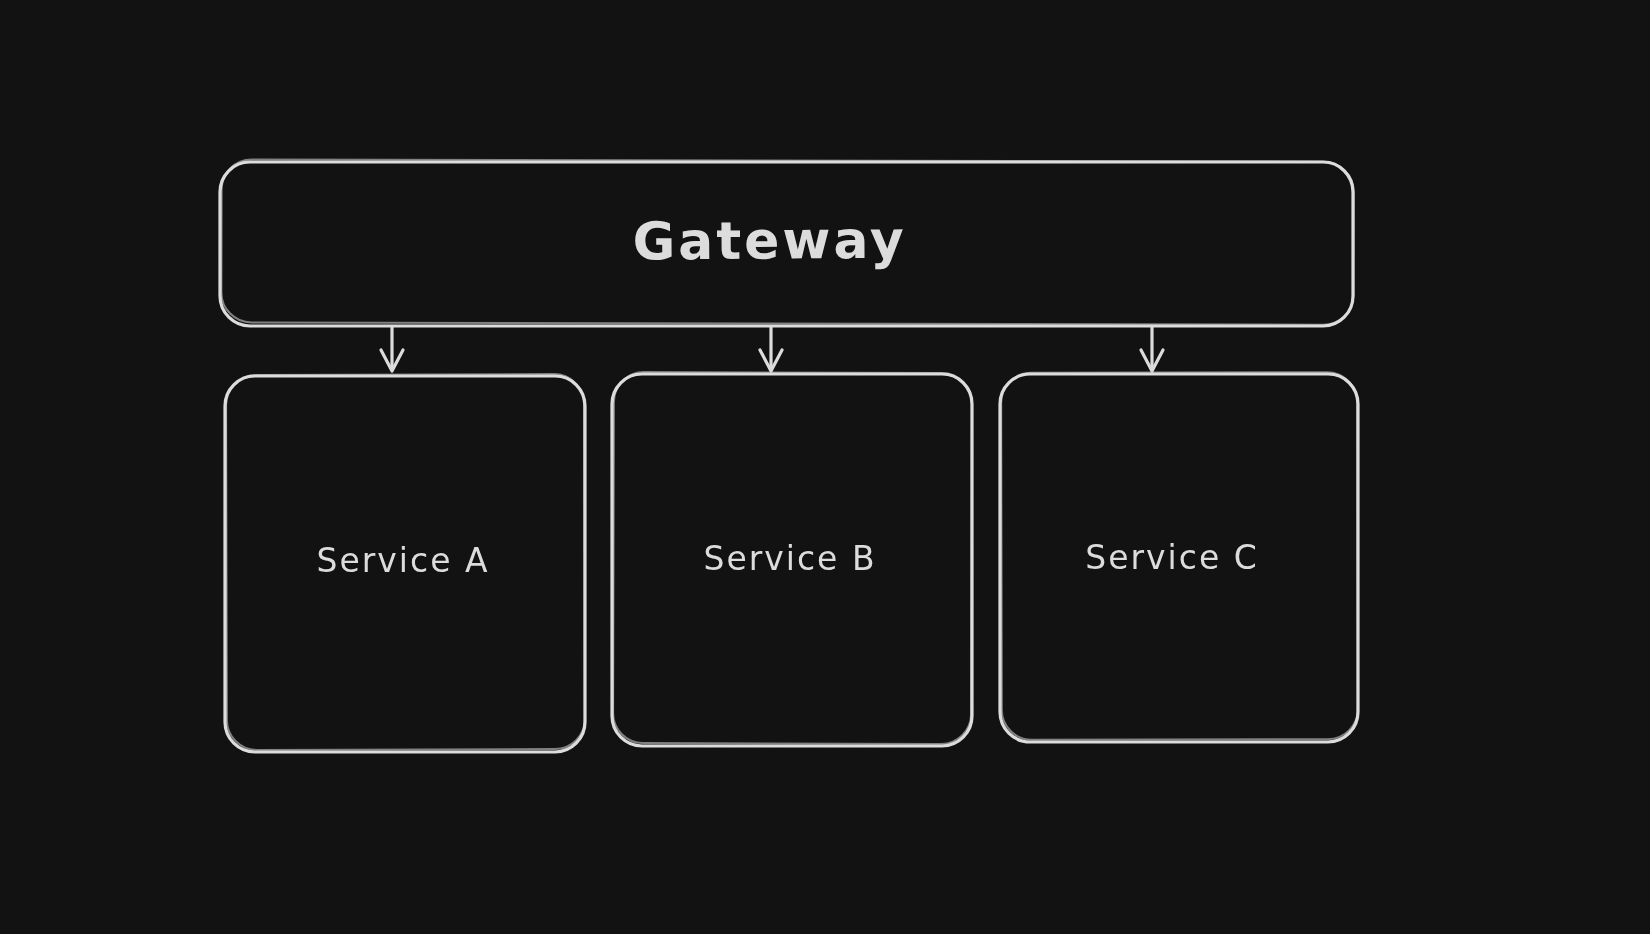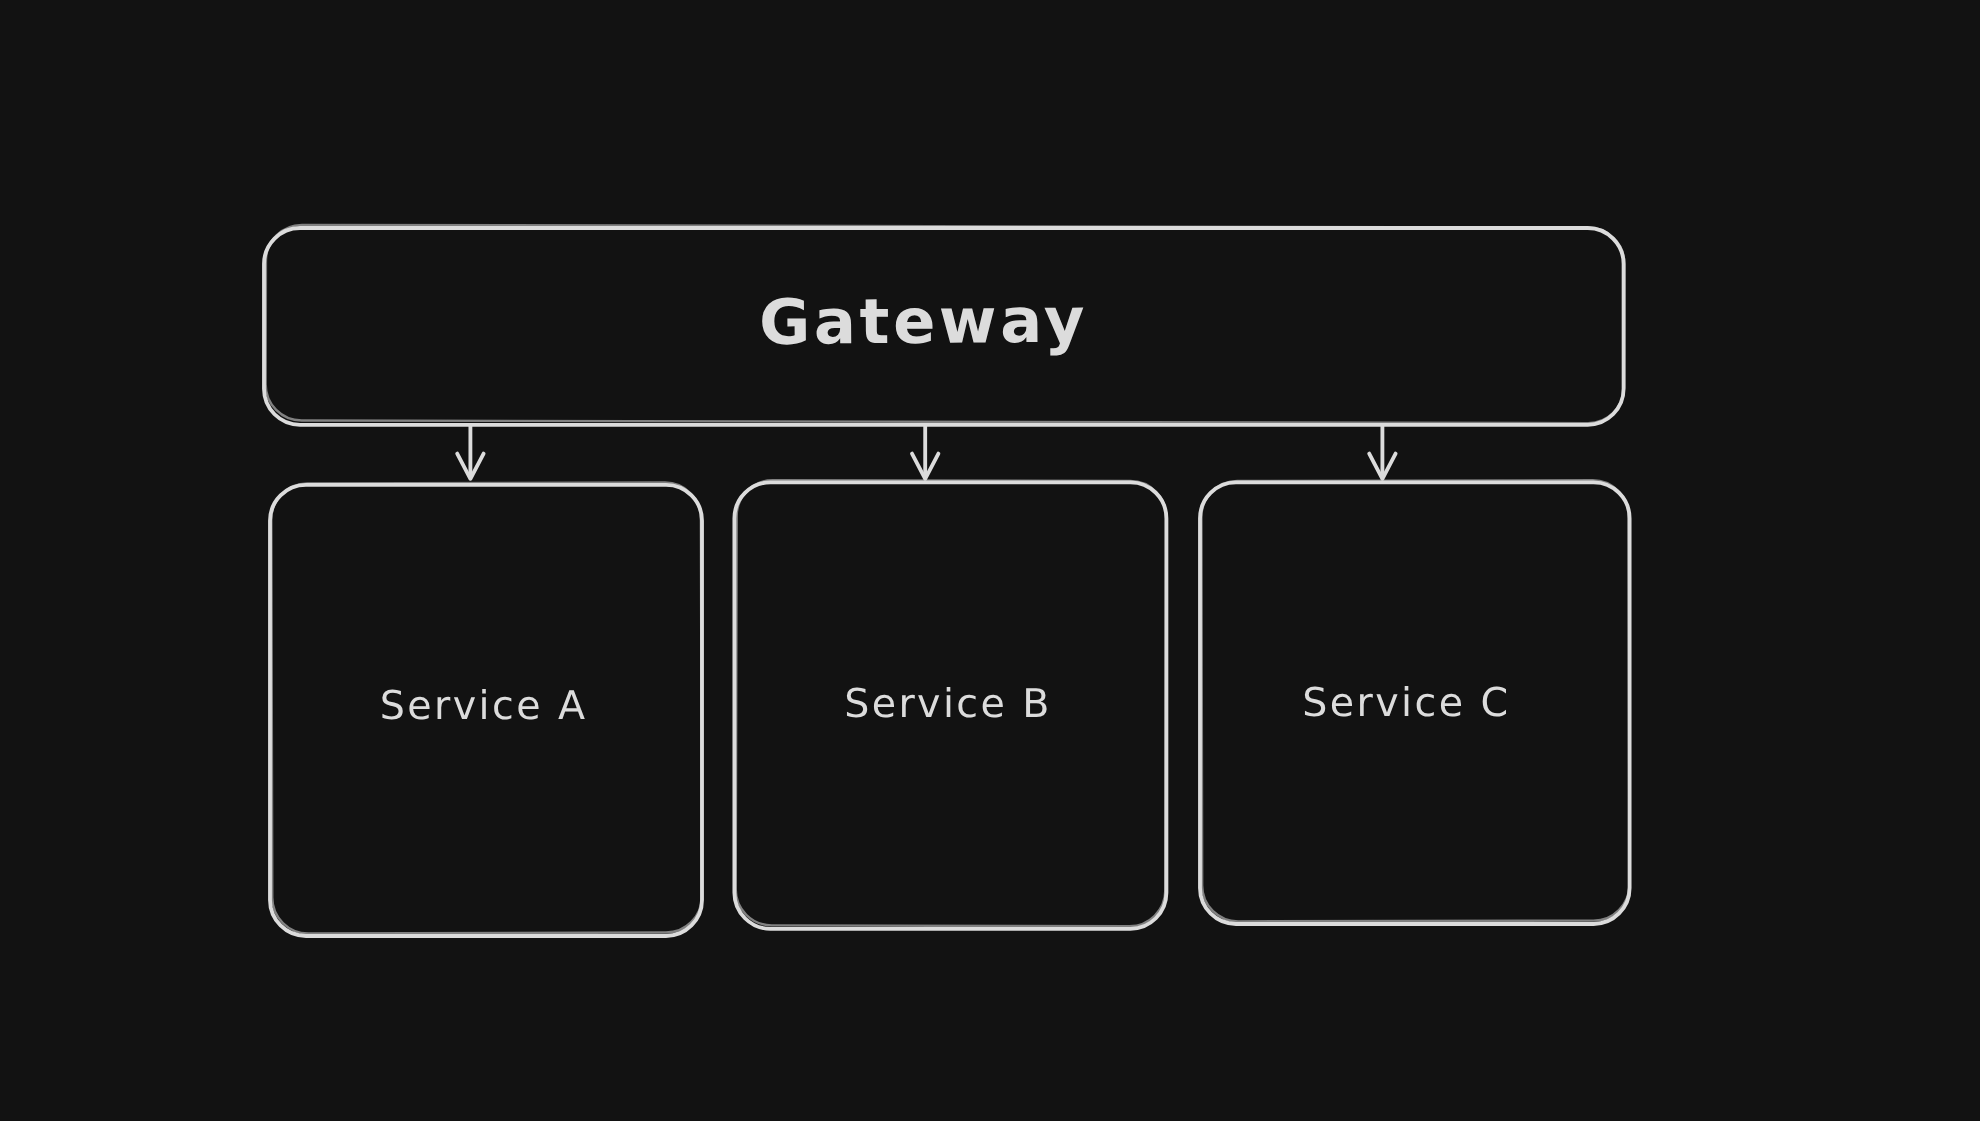--- a/index.html
+++ b/index.html
@@ -8,21 +8,20 @@
     width: 1650px;
     height: 934px;
     background: #121212;
     overflow: hidden;
     font-family: "DejaVu Sans", sans-serif;
   }
   .canvas-wrap {
     position: relative;
     width: 1650px;
     height: 866px;
-    margin-top: 28px;
   }
   svg.diagram {
     position: absolute;
     top: 0;
     left: 0;
     display: block;
   }
   .shape {
     fill: none;
     stroke: #dcdcdc;

